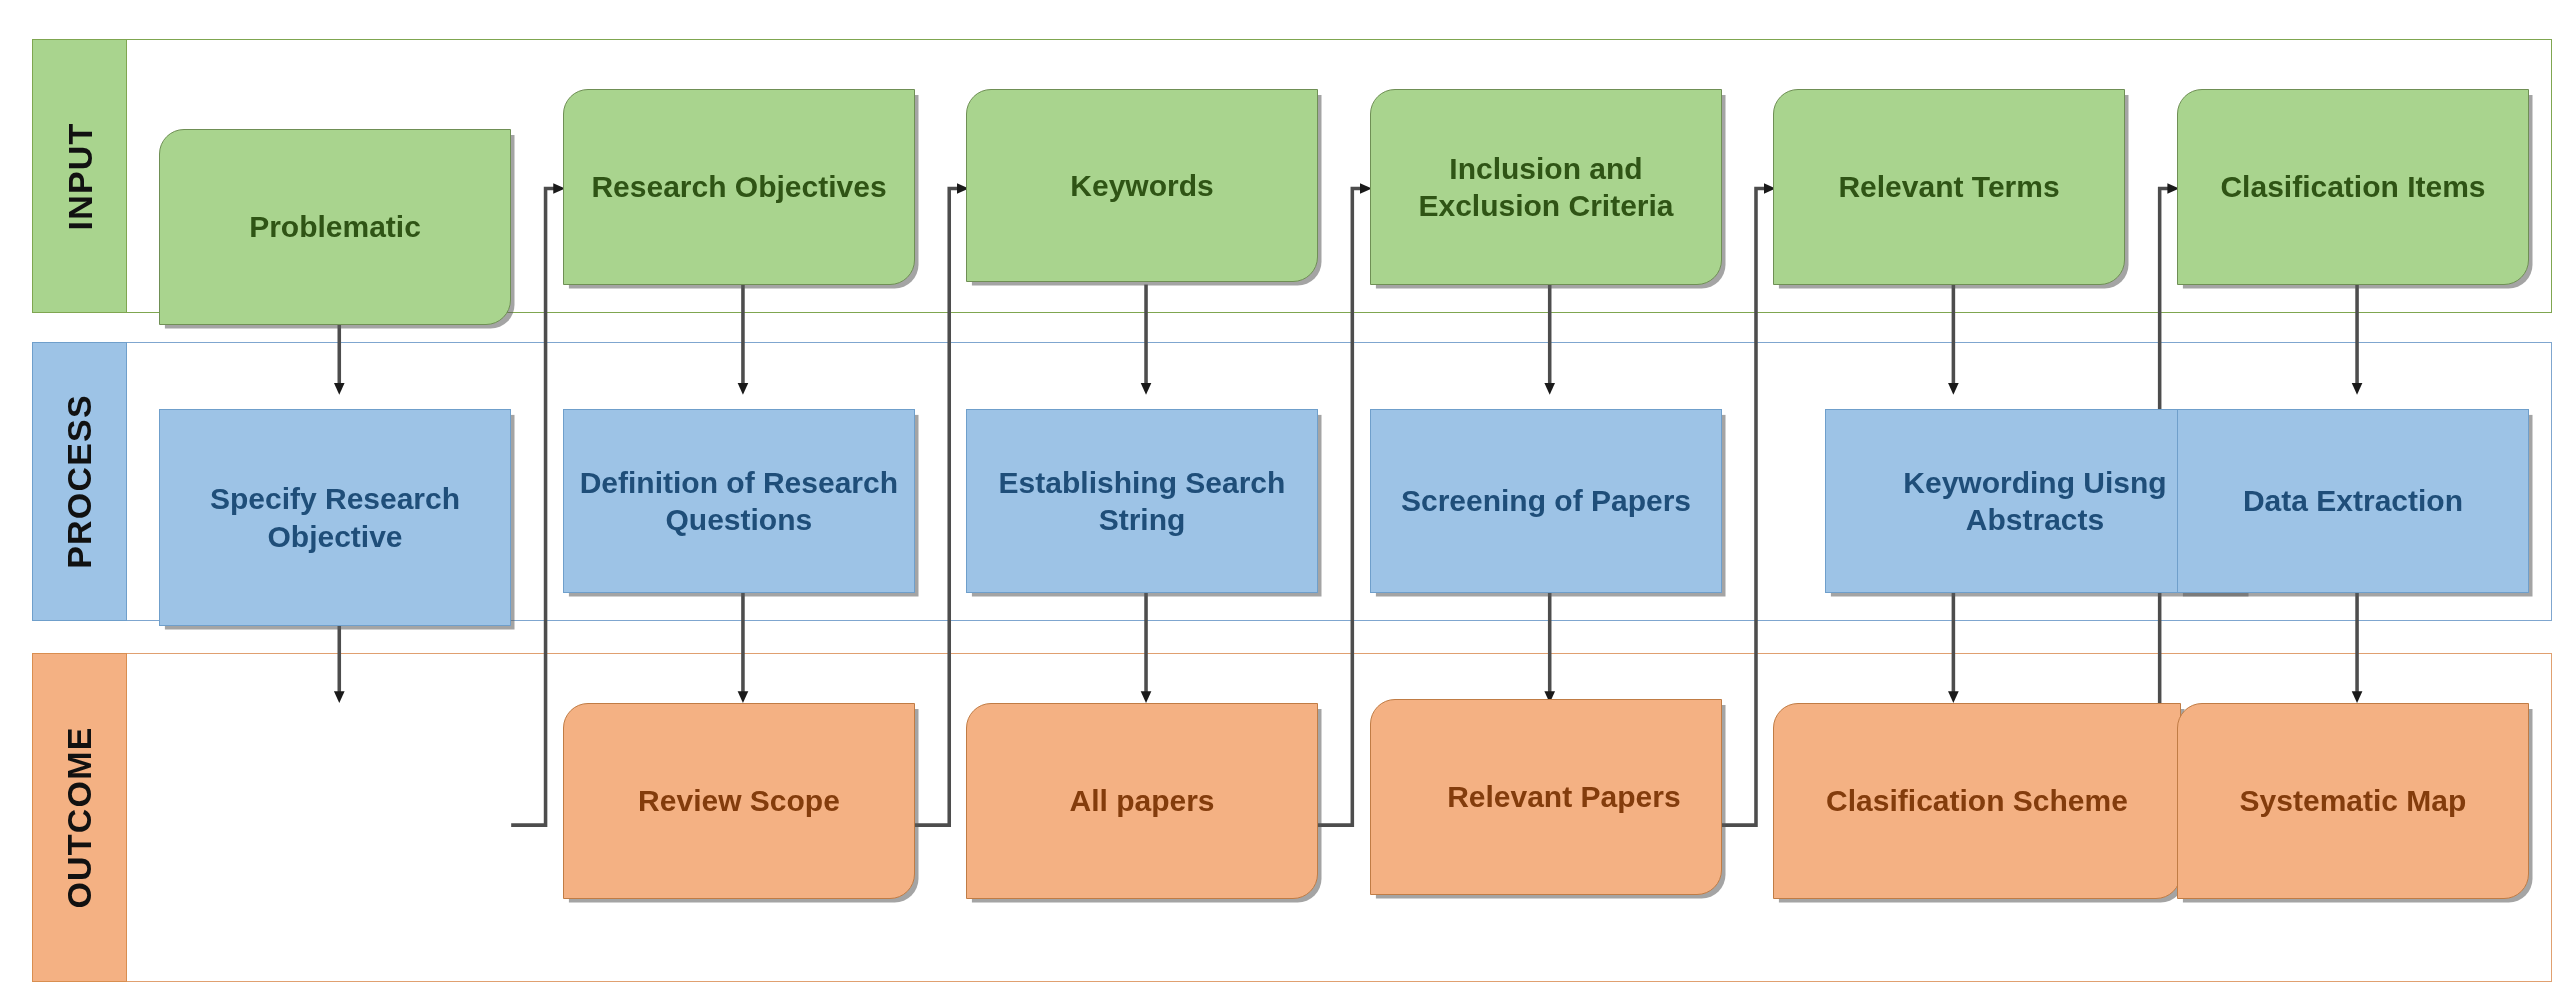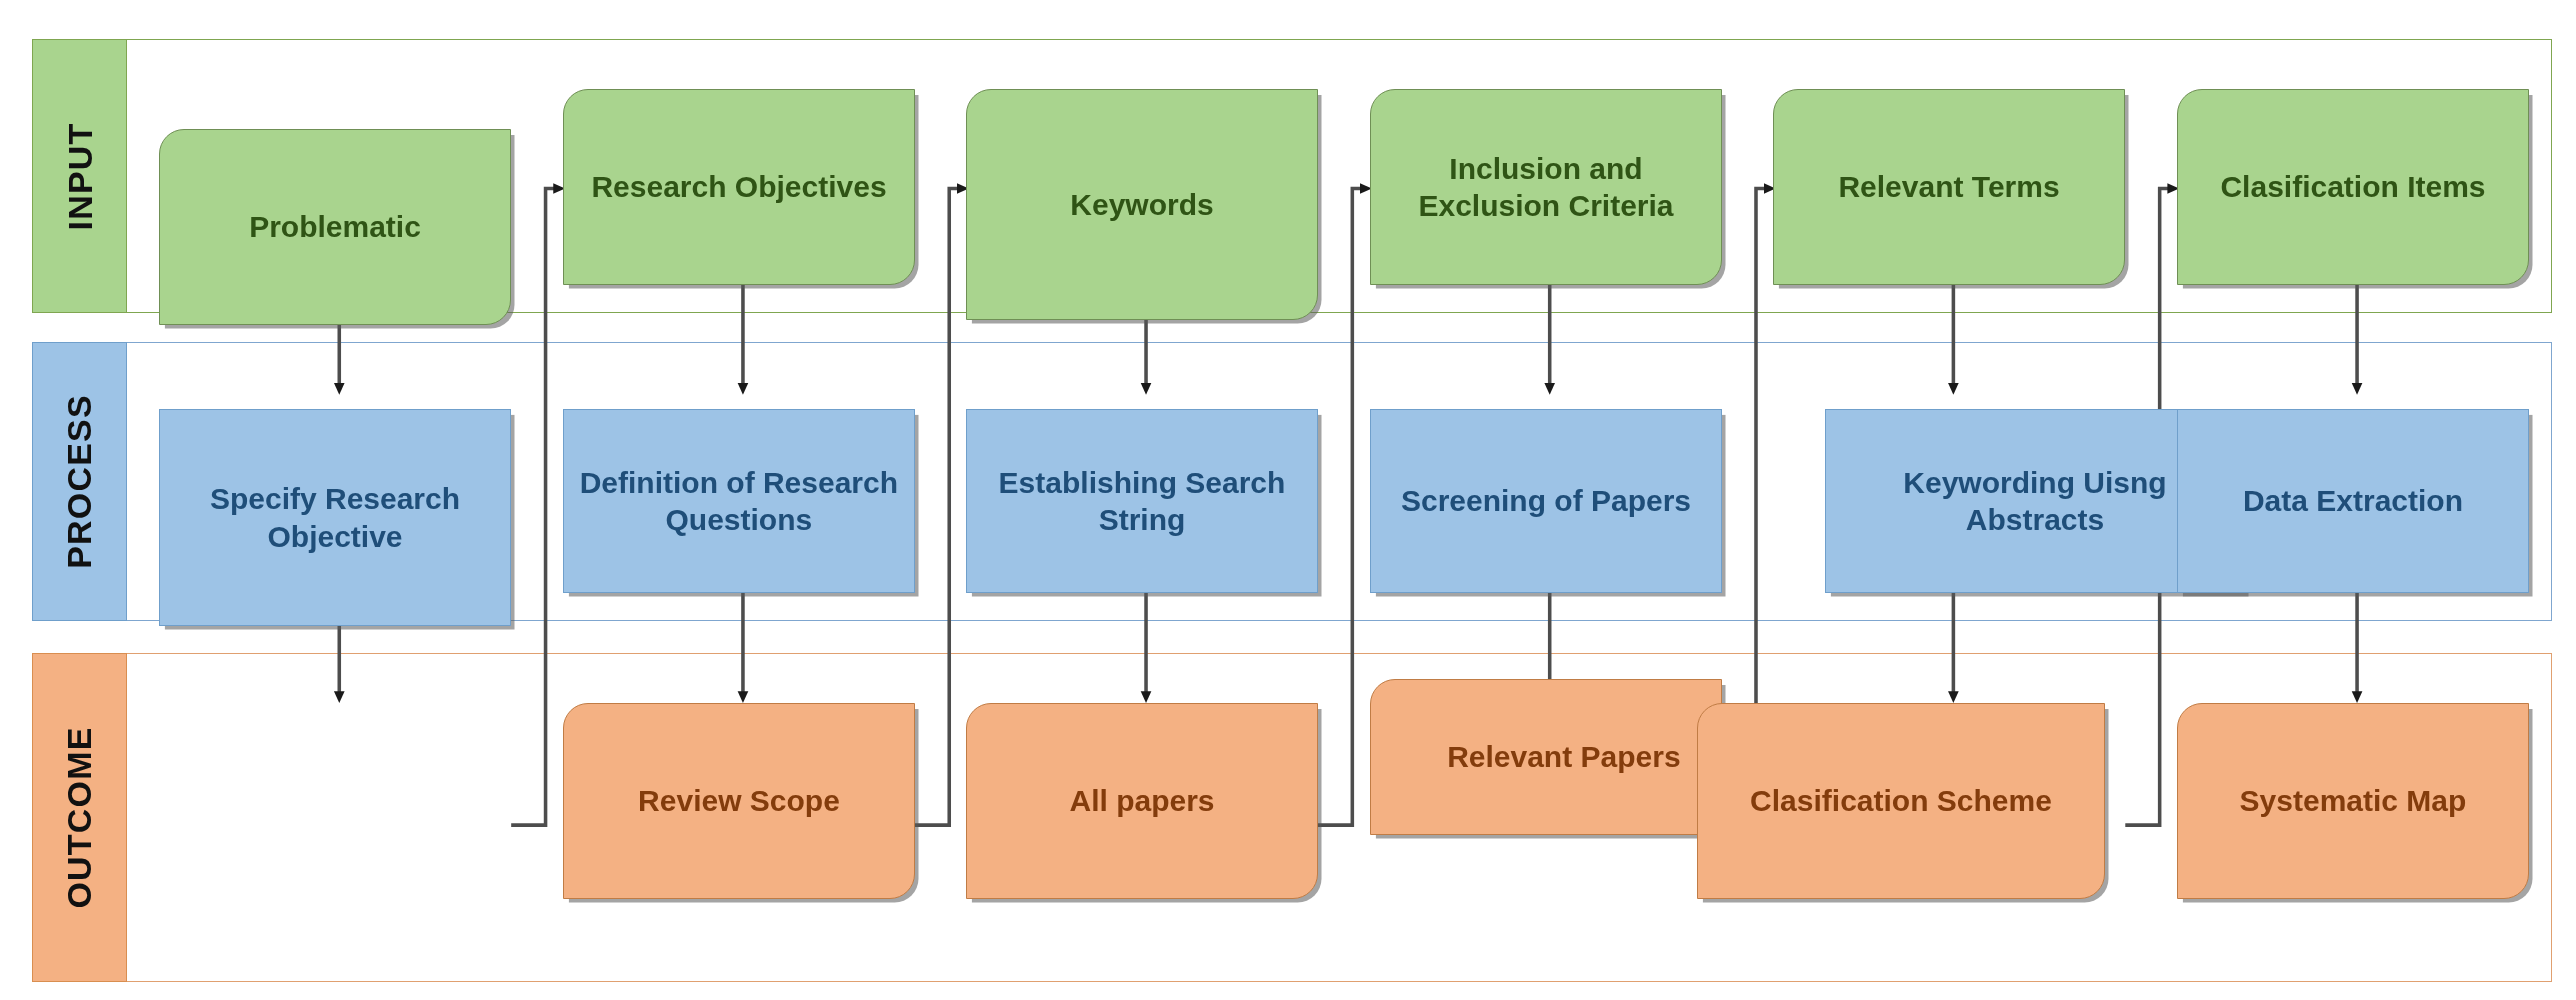--- a/index.html
+++ b/index.html
@@ -156,21 +156,21 @@
       <path d="M 3585 1392 L 3643 1392 L 3643 318 L 3658 318" marker-end="url(#arrowDown)"></path>
     </g>
   </svg>
 
   <div class="node in" style="left:159px;  top:89px; width:352px; height:196px;margin-top:40px;">
     <span>Problematic</span>
   </div>
   <div class="node in" style="left:563px;  top:89px; width:352px; height:196px;">
     <span>Research Objectives</span>
   </div>
-  <div class="node in" style="left:966px; top:89px; width:352px; height:231px;">
+  <div class="node in" style="left:966px; top:89px; width:352px; height:193px;">
     <span>Keywords</span>
   </div>
   <div class="node in" style="left:1370px; top:89px; width:352px; height:196px;">
     <span>Inclusion and Exclusion Criteria</span>
   </div>
   <div class="node in" style="left:1773px; top:89px; width:352px; height:196px;">
     <span>Relevant Terms</span>
   </div>
   <div class="node in" style="left:2177px; top:89px; width:352px; height:196px;">
     <span>Clasification Items</span>
@@ -194,24 +194,24 @@
   <div class="node pr" style="left:2177px; top:409px; width:352px; height:184px;">
     <span>Data Extraction</span>
   </div>
 
   <div class="node ou" style="left:563px;  top:703px; width:352px; height:196px;">
     <span>Review Scope</span>
   </div>
   <div class="node ou" style="left:966px; top:703px; width:352px; height:196px;">
     <span>All papers</span>
   </div>
-  <div class="node ou" style="left:1370px; top:679px; width:352px; height:156px;padding-left:44px;">
+  <div class="node ou" style="left:1370px; top:699px; width:352px; height:196px;padding-left:44px;">
     <span>Relevant Papers</span>
   </div>
-  <div class="node ou" style="left:1697px; top:703px; width:408px; height:196px;">
+  <div class="node ou" style="left:1773px; top:703px; width:408px; height:196px;">
     <span>Clasification Scheme</span>
   </div>
   <div class="node ou" style="left:2177px; top:703px; width:352px; height:196px;">
     <span>Systematic Map</span>
   </div>
 
 </div>
 
 
 </body></html>

